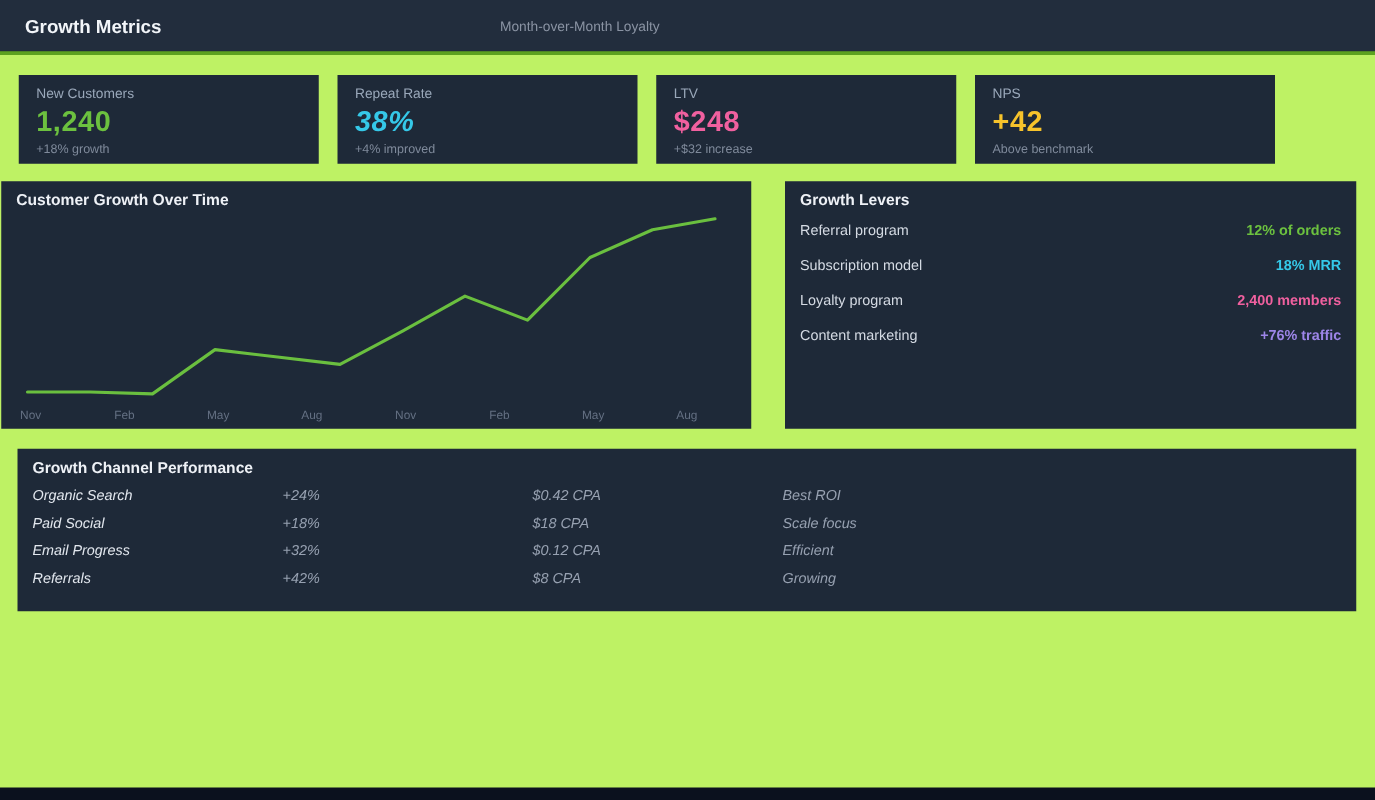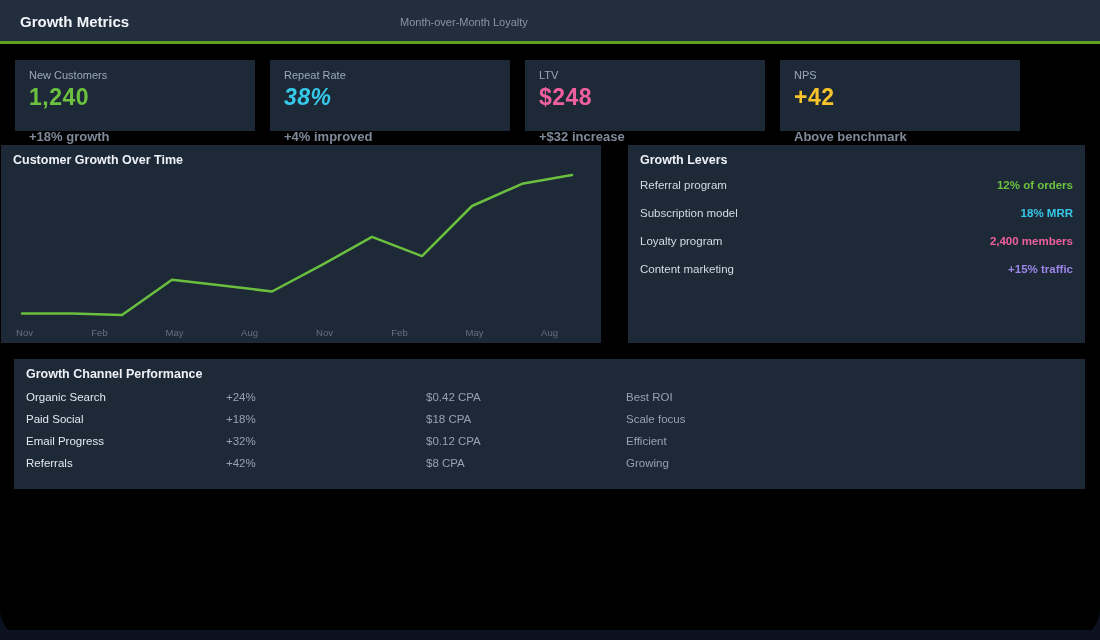--- a/index.html
+++ b/index.html
@@ -5,22 +5,21 @@
   * { margin: 0; padding: 0; box-sizing: border-box; }
   html, body { width: 1100px; height: 640px; }
   body {
     font-family: "Liberation Sans", "DejaVu Sans", sans-serif;
     background: #0b111e;
     overflow: hidden;
   }
   #app {
     position: relative;
     width: 1100px; height: 640px;
-    background: #000000;
-    border-radius: 31px;
+    background: #bef264;
   }
   
   .header {
     position: absolute; left: 0; top: 0; width: 1100px; height: 44px;
     background: #222d3d;
     border-bottom: 3px solid #5ca21f;
   }
   .header .title {
     position: absolute; left: 20px; top: 0; line-height: 44px;
     color: #f2f5f9; font-size: 15px; font-weight: bold;
@@ -32,39 +31,39 @@
   
   .card { position: absolute; background: #1e2938; }
   .card-title {
     position: absolute; left: 12px; top: 8px;
     color: #eef1f6; font-size: 12.5px; font-weight: bold;
   }
   
   .kpi { width: 240px; height: 71px; top: 60px; padding: 9px 14px; }
   .kpi .kpi-label { color: #9aa8ba; font-size: 11px; }
   .kpi .kpi-value { font-size: 23px; font-weight: bold; margin-top: 3px; letter-spacing: 0.5px; }
-  .kpi .kpi-sub { color: #7f8a9b; font-size: 13px; margin-top: 18px; font-weight: bold; }
+  .kpi .kpi-sub { color: #7f8a9b; font-size: 10px; margin-top: 3px; }
   
   #chart-card { left: 1px; top: 145px; width: 600px; height: 198px; }
   #chart-svg { position: absolute; left: 0; top: 0; }
   .x-label {
     position: absolute; bottom: 5px; transform: translateX(-50%);
     color: #647083; font-size: 9.5px;
   }
   
   #levers-card { left: 628px; top: 145px; width: 457px; height: 198px; }
   #levers-list { position: absolute; left: 12px; right: 12px; top: 26px; }
   .lever-row {
     height: 28px; display: flex; align-items: center; justify-content: space-between;
   }
   .lever-label { color: #d4dae3; font-size: 11.5px; }
   .lever-value { font-size: 11.5px; font-weight: bold; }
   
   #table-card { left: 14px; top: 359px; width: 1071px; height: 130px; }
-  #table-rows { position: absolute; left: 12px; right: 12px; top: 27px; }
+  #table-rows { position: absolute; left: 12px; right: 12px; top: 27px; font-style: italic; }
   .t-row {
     display: grid; grid-template-columns: 200px 200px 200px 1fr;
     height: 22px; align-items: center;
   }
   .t-channel { color: #e2e7ee; font-size: 11.5px; }
   .t-cell { color: #97a1b1; font-size: 11.5px; }
   
   .footer-strip {
     position: absolute; left: 0; bottom: 0; width: 1100px; height: 10px;
     background: #0b111e;
@@ -130,21 +129,21 @@
         <div class="lever-row">
           <span class="lever-label">Subscription model</span>
           <span class="lever-value" style="color: rgb(53, 200, 232);">18% MRR</span>
         </div>
         <div class="lever-row">
           <span class="lever-label">Loyalty program</span>
           <span class="lever-value" style="color: rgb(240, 96, 159);">2,400 members</span>
         </div>
         <div class="lever-row">
           <span class="lever-label">Content marketing</span>
-          <span class="lever-value" style="color: rgb(157, 133, 232);">+15% traffic</span>
+          <span class="lever-value" style="color: rgb(157, 133, 232);">+76% traffic</span>
         </div>
       </div>
   </div>
 
   <div class="card" id="table-card">
     <div class="card-title">Growth Channel Performance</div>
     <div id="table-rows">
         <div class="t-row">
           <span class="t-channel">Organic Search</span>
           <span class="t-cell">+24%</span>

